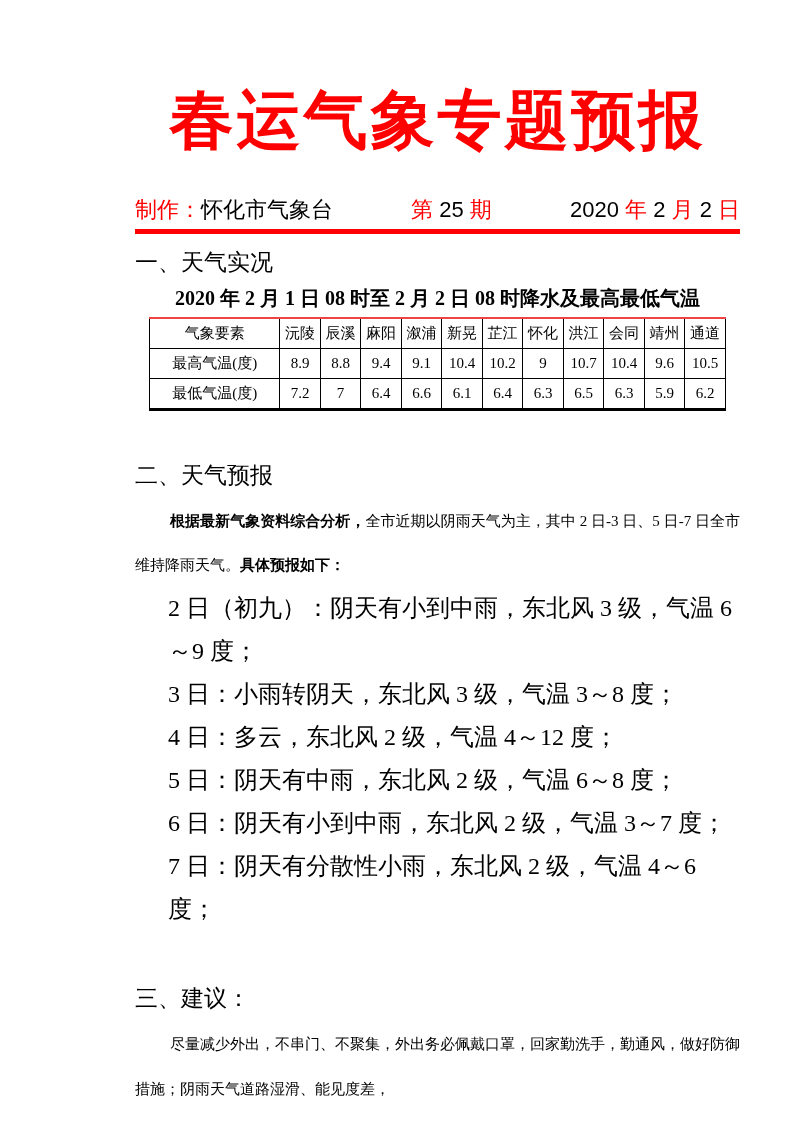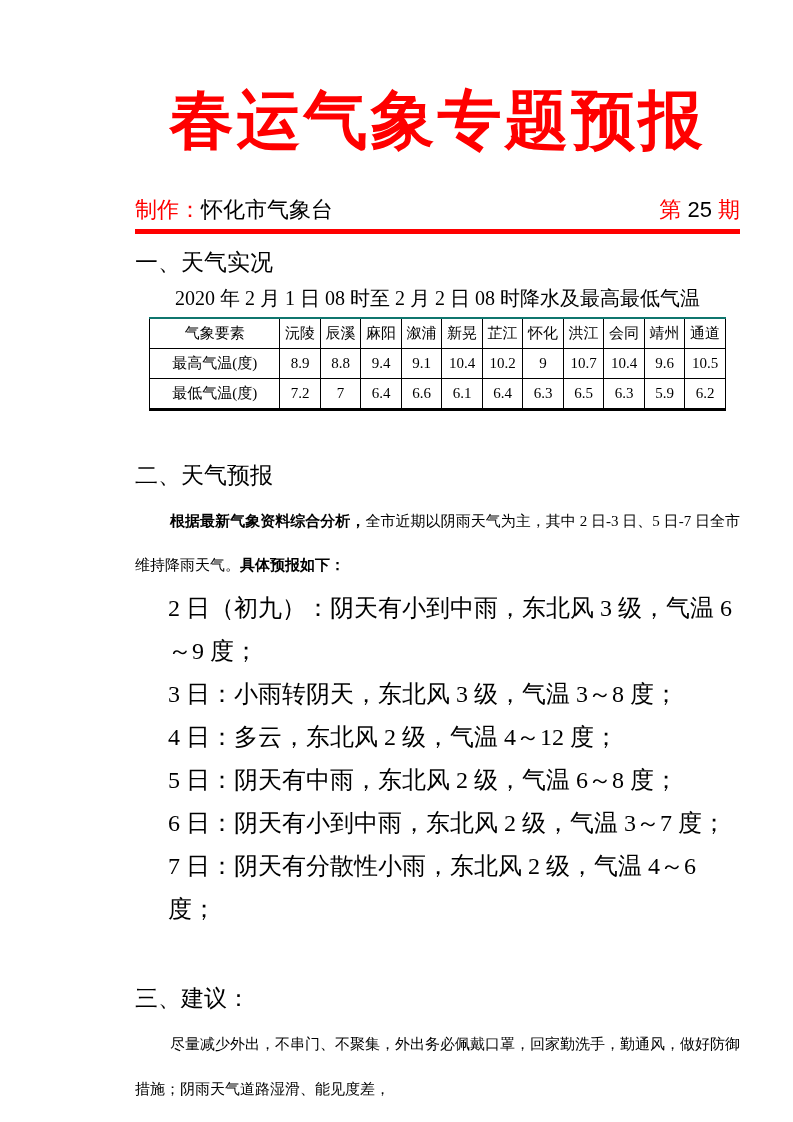--- a/index.html
+++ b/index.html
@@ -28,27 +28,27 @@
 
   .red-rule { height:5px; background:#ff0000; margin-top:5px; }
 
   .section-heading {
     margin:13px 0 0; font-size:23px; font-weight:400; line-height:30px;
     font-family:"Liberation Sans","DejaVu Sans",sans-serif;
   }
 
   .table-caption {
     margin-top:9px; text-align:center;
-    font-size:20px; font-weight:400; line-height:24px;
+    font-size:20px; font-weight:700; line-height:24px;
   }
 
   table.weather {
     border-collapse:collapse; table-layout:fixed;
     width:576px; margin:7px auto 0;
-    border-top:2px solid #0f766e; border-bottom:3px solid #000;
+    border-top:2px solid #ef4444; border-bottom:3px solid #000;
   }
   table.weather th, table.weather td {
     border:1px solid #000; height:29px; padding:0;
     text-align:center; vertical-align:middle;
     font-size:15px; font-weight:400;
     font-family:"Liberation Serif","DejaVu Serif",serif;
   }
 
   .para {
     margin:0; font-size:15px; line-height:43px; text-align:justify;
@@ -74,20 +74,23 @@
   <div class="content">
 
     <h1 class="doc-title">春运气象专题预报</h1>
 
     <div class="info-row">
       <span>
         <span class="red">制作：</span><span class="blk">怀化市气象台</span>
       </span>
       <span>
         <span class="red">第 </span><span class="blk">25</span><span class="red"> 期</span>
+      </span>
+      <span>
+        <span class="blk">2020</span><span class="red"> 年 </span><span class="blk">2</span><span class="red"> 月 </span><span class="blk">2</span><span class="red"> 日</span>
       </span>
     </div>
 
     <div class="red-rule"></div>
 
     <h2 class="section-heading">一、天气实况</h2>
 
     <div class="table-caption">2020 年 2 月 1 日 08 时至 2 月 2 日 08 时降水及最高最低气温</div>
 
     <table class="weather" id="weather-table">

